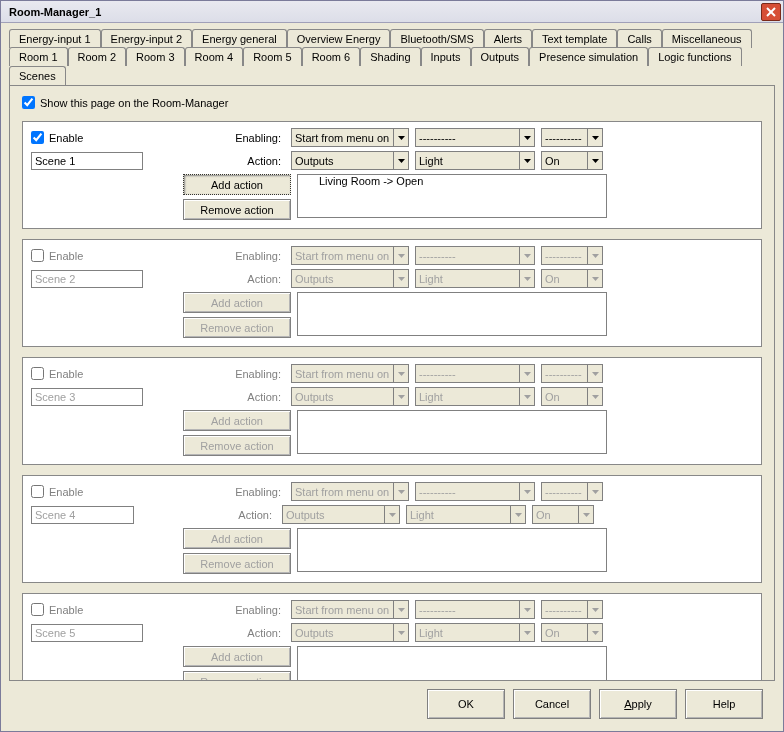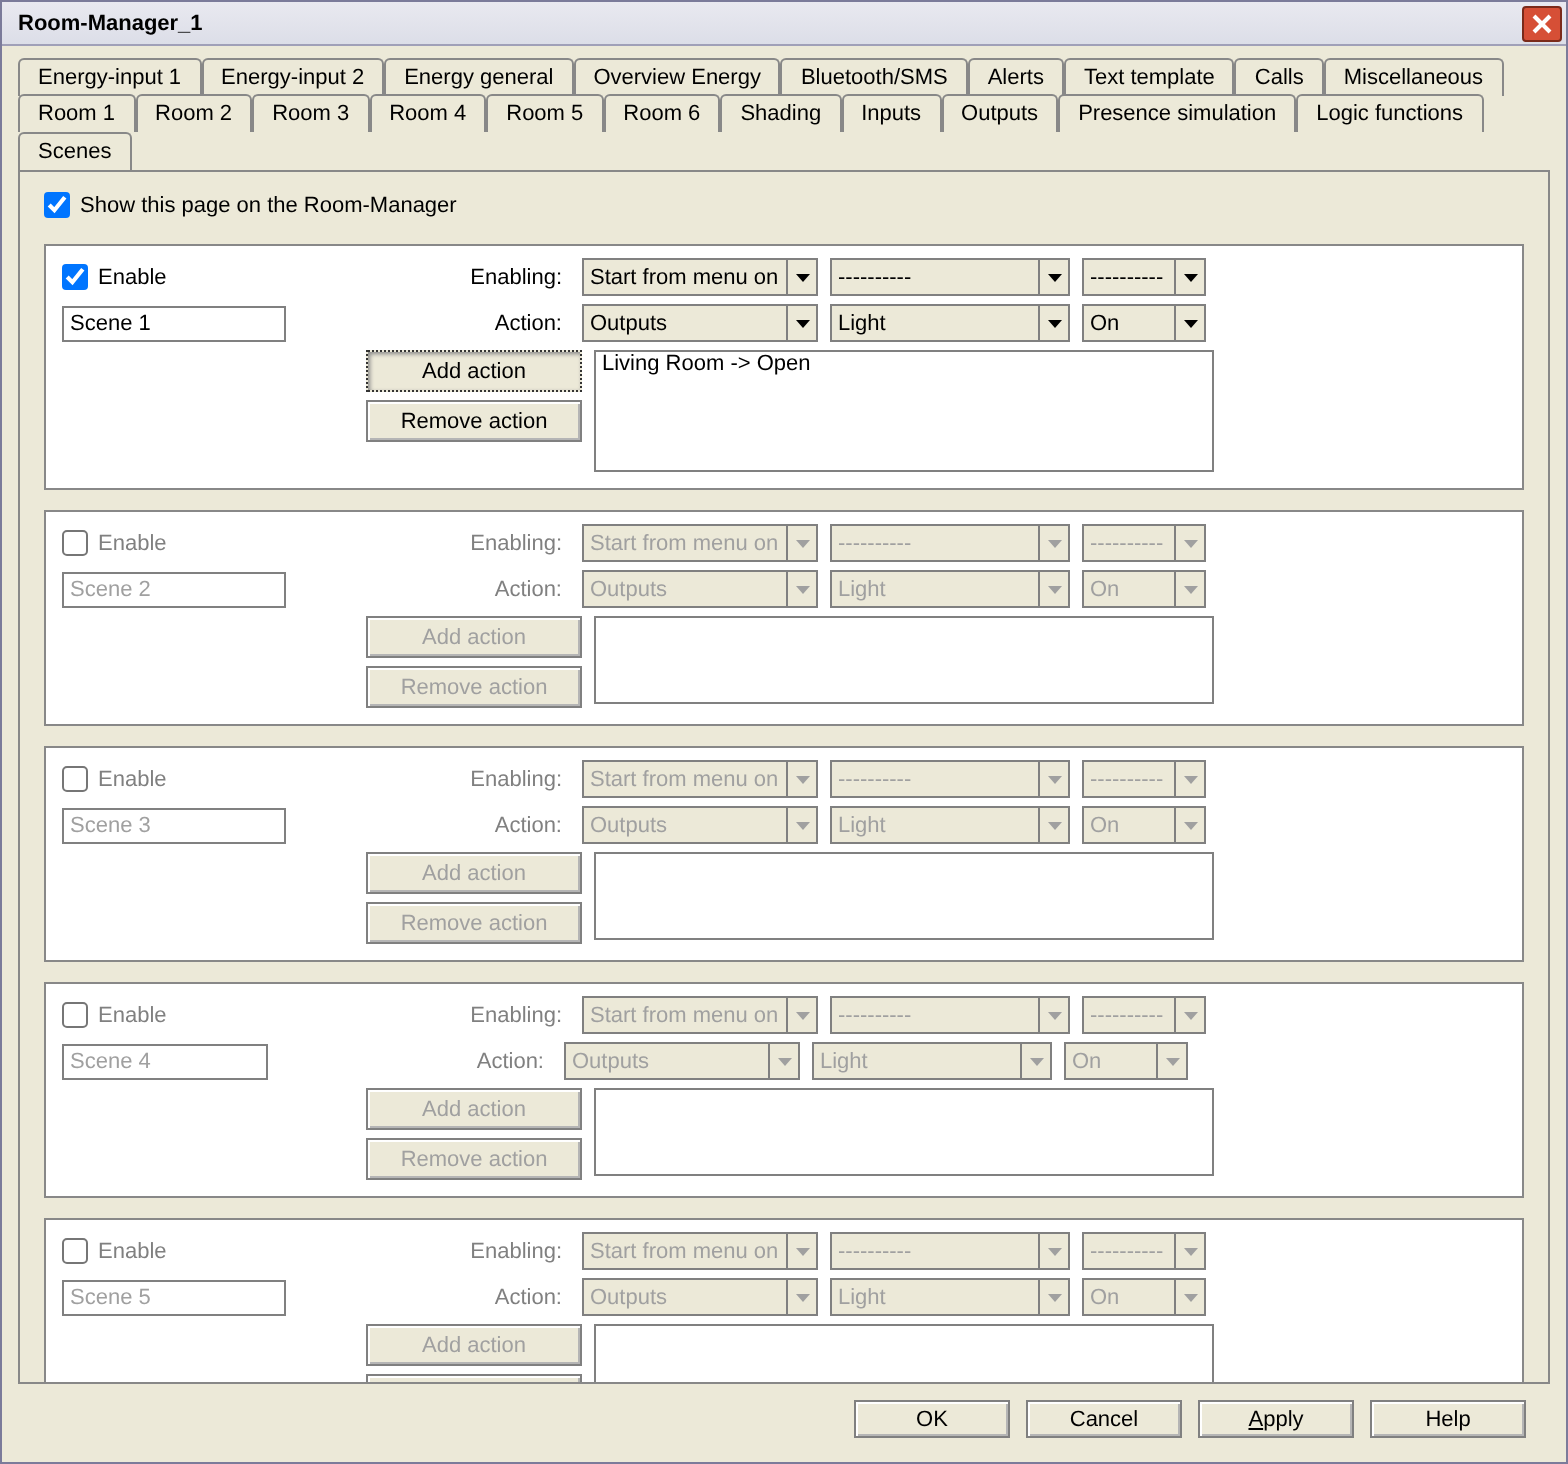--- a/index.html
+++ b/index.html
@@ -129,21 +129,21 @@
   .select .val { overflow:hidden; white-space:nowrap; text-overflow:clip;}
   .select .arrow {
     width: 15px; height: 100%;
     border-left: 1px solid #808080;
     background: #ece9d8;
     display:flex;align-items:center;justify-content:center;
   }
   .select .arrow svg { width:7px;height:4px;}
   .select.disabled { color:#a0a0a0;}
   .btn {
-    height: 19px;
+    height: 30px;
     min-width: 75px;
     border: 1px solid #808080;
     background: #ece9d8;
     font-family: Tahoma, Arial, sans-serif;
     font-size: 11px;
     cursor: default;
     box-shadow: inset 1px 1px 0 #fff, inset -1px -1px 0 #b5b5b5;
     padding: 0 6px;
   }
   .action-list {
@@ -293,21 +293,21 @@
                   </svg>
                 </span>
               </div>
             </div>
             <div class="row2">
               <div style="width: 146px;"></div>
               <div class="btn-col">
                 <button class="btn-wide pressed">Add action</button>
                 <button class="btn-wide">Remove action</button>
               </div>
-              <div class="action-list" style="width: 310px; height: 61px;">
+              <div class="action-list" style="width: 310px; height: 44px; padding-left: 18px;">
                 <div class="item">Living Room -&gt; Open</div>
               </div>
             </div>
           </div>
           <div class="scene-box disabled">
             <div class="row">
               <label class="chk" style="width:118px;">
                 <input type="checkbox" style="">
                 <span>Enable</span>
               </label>

